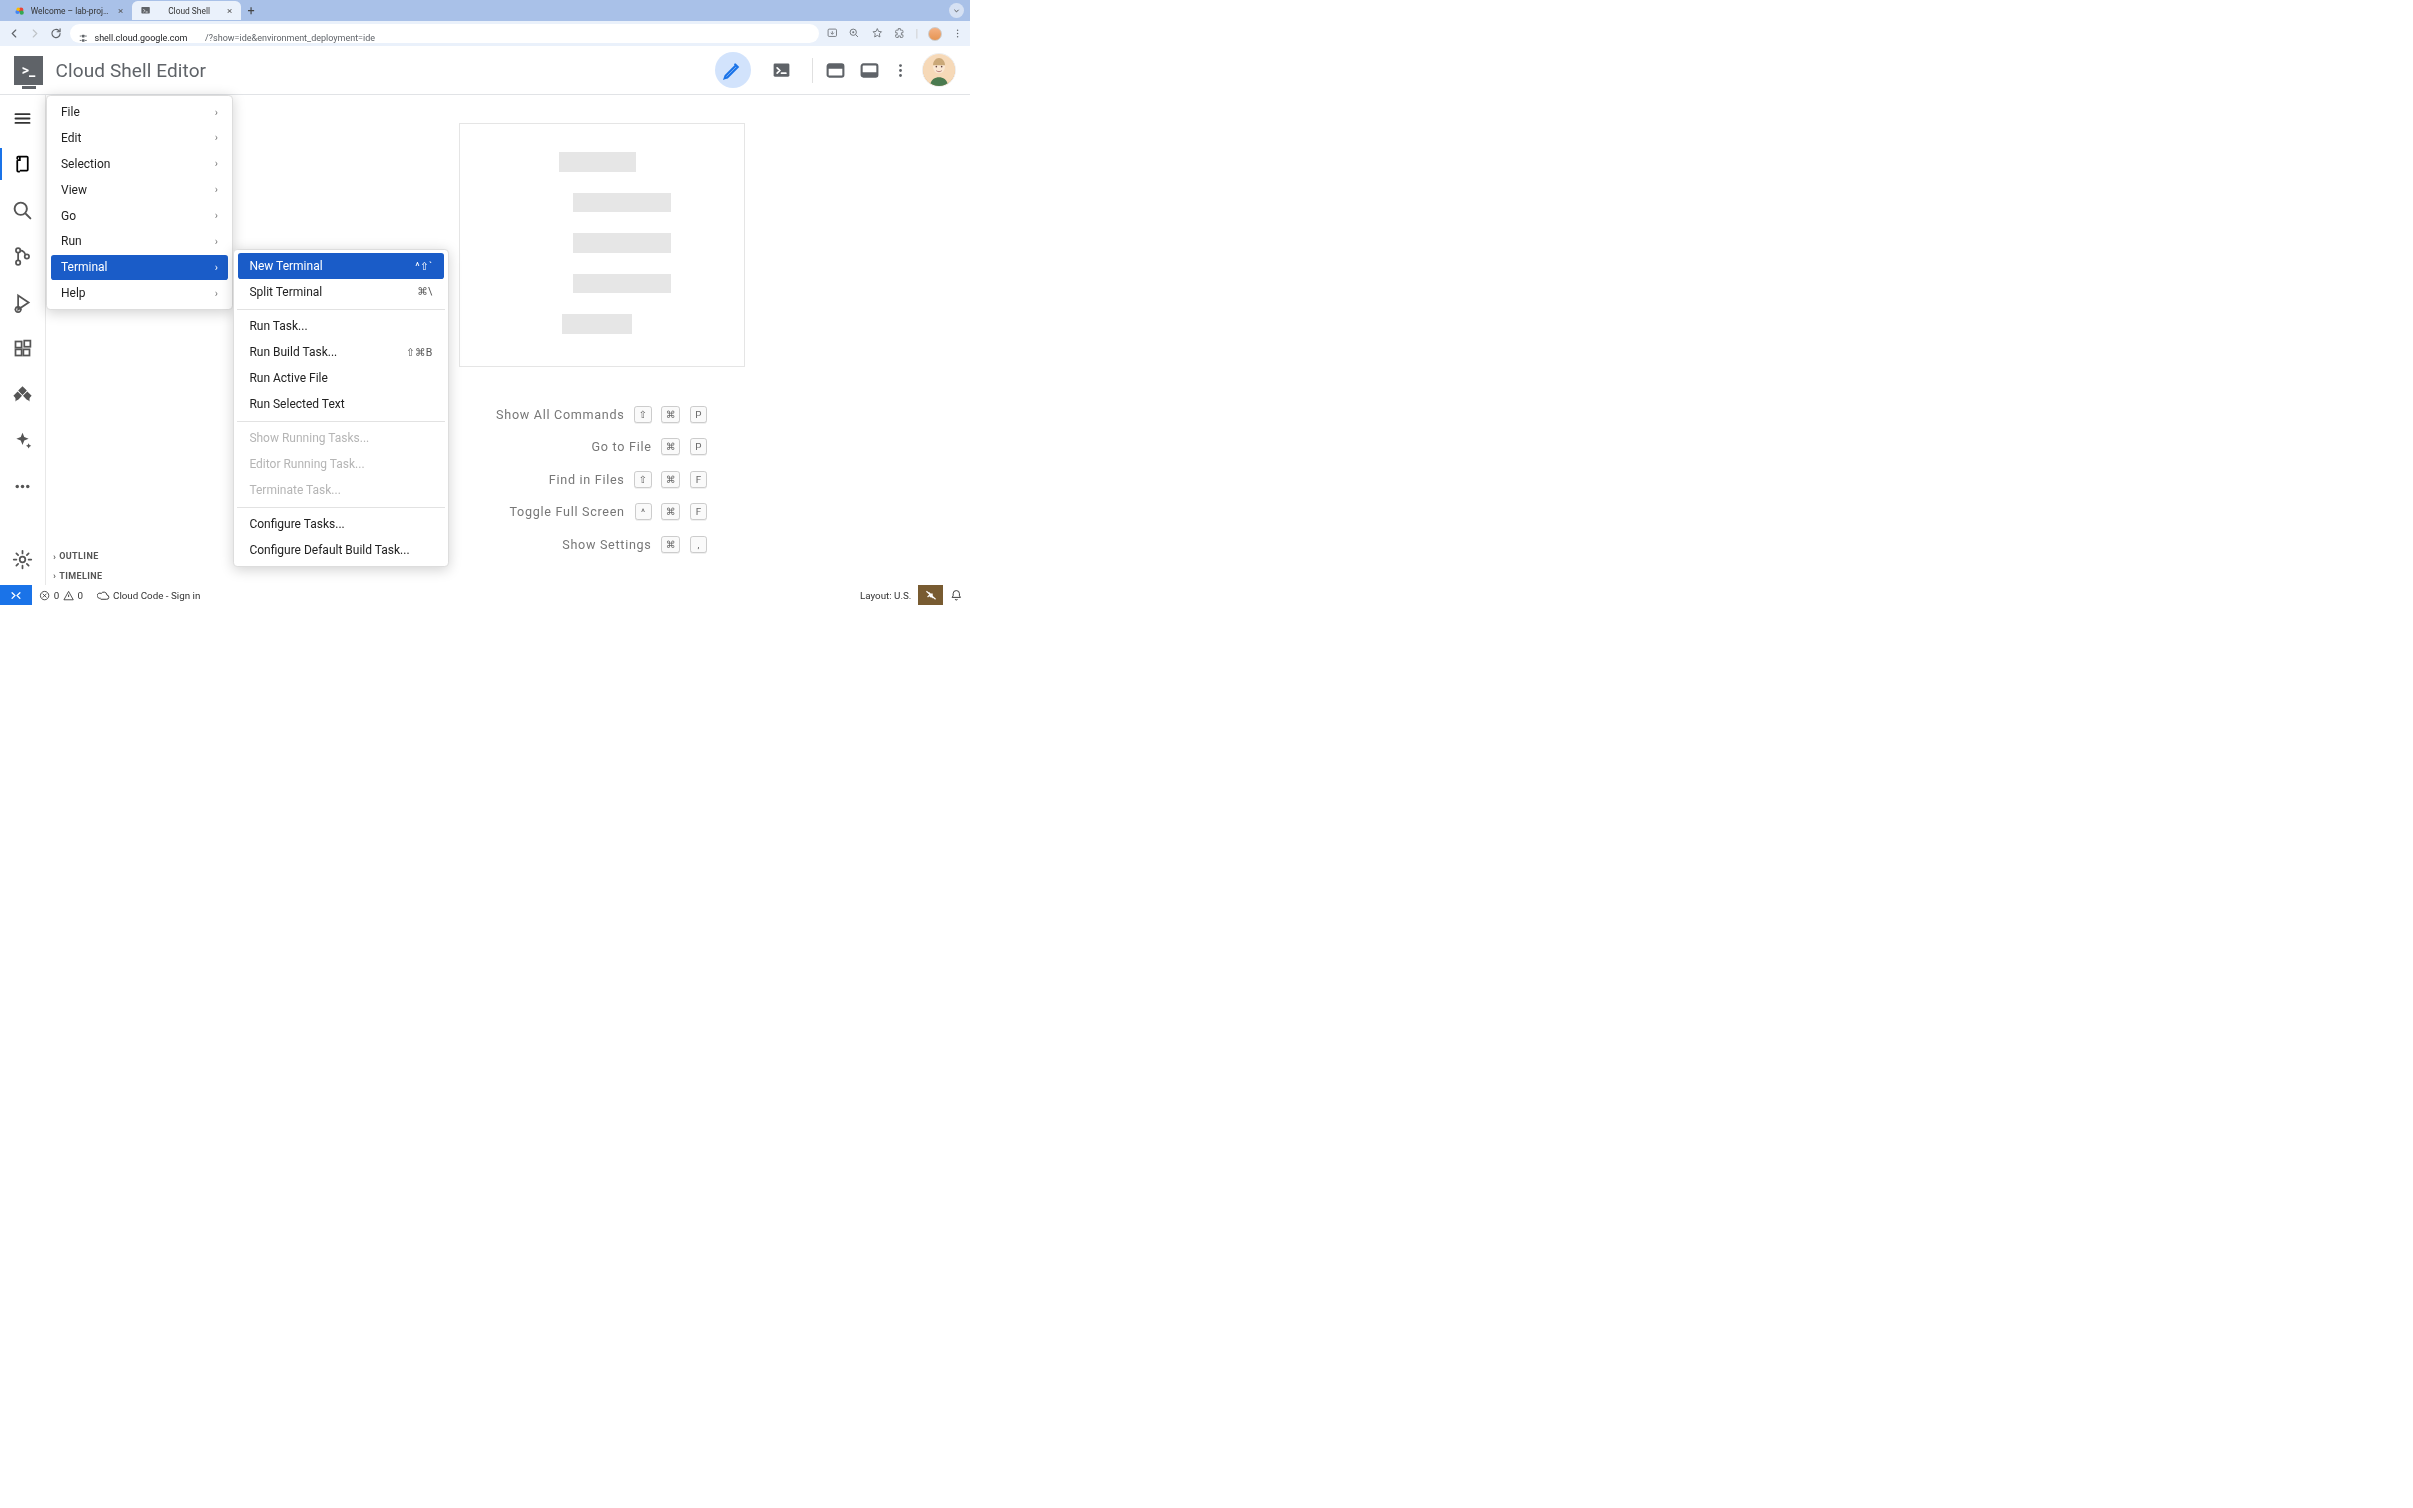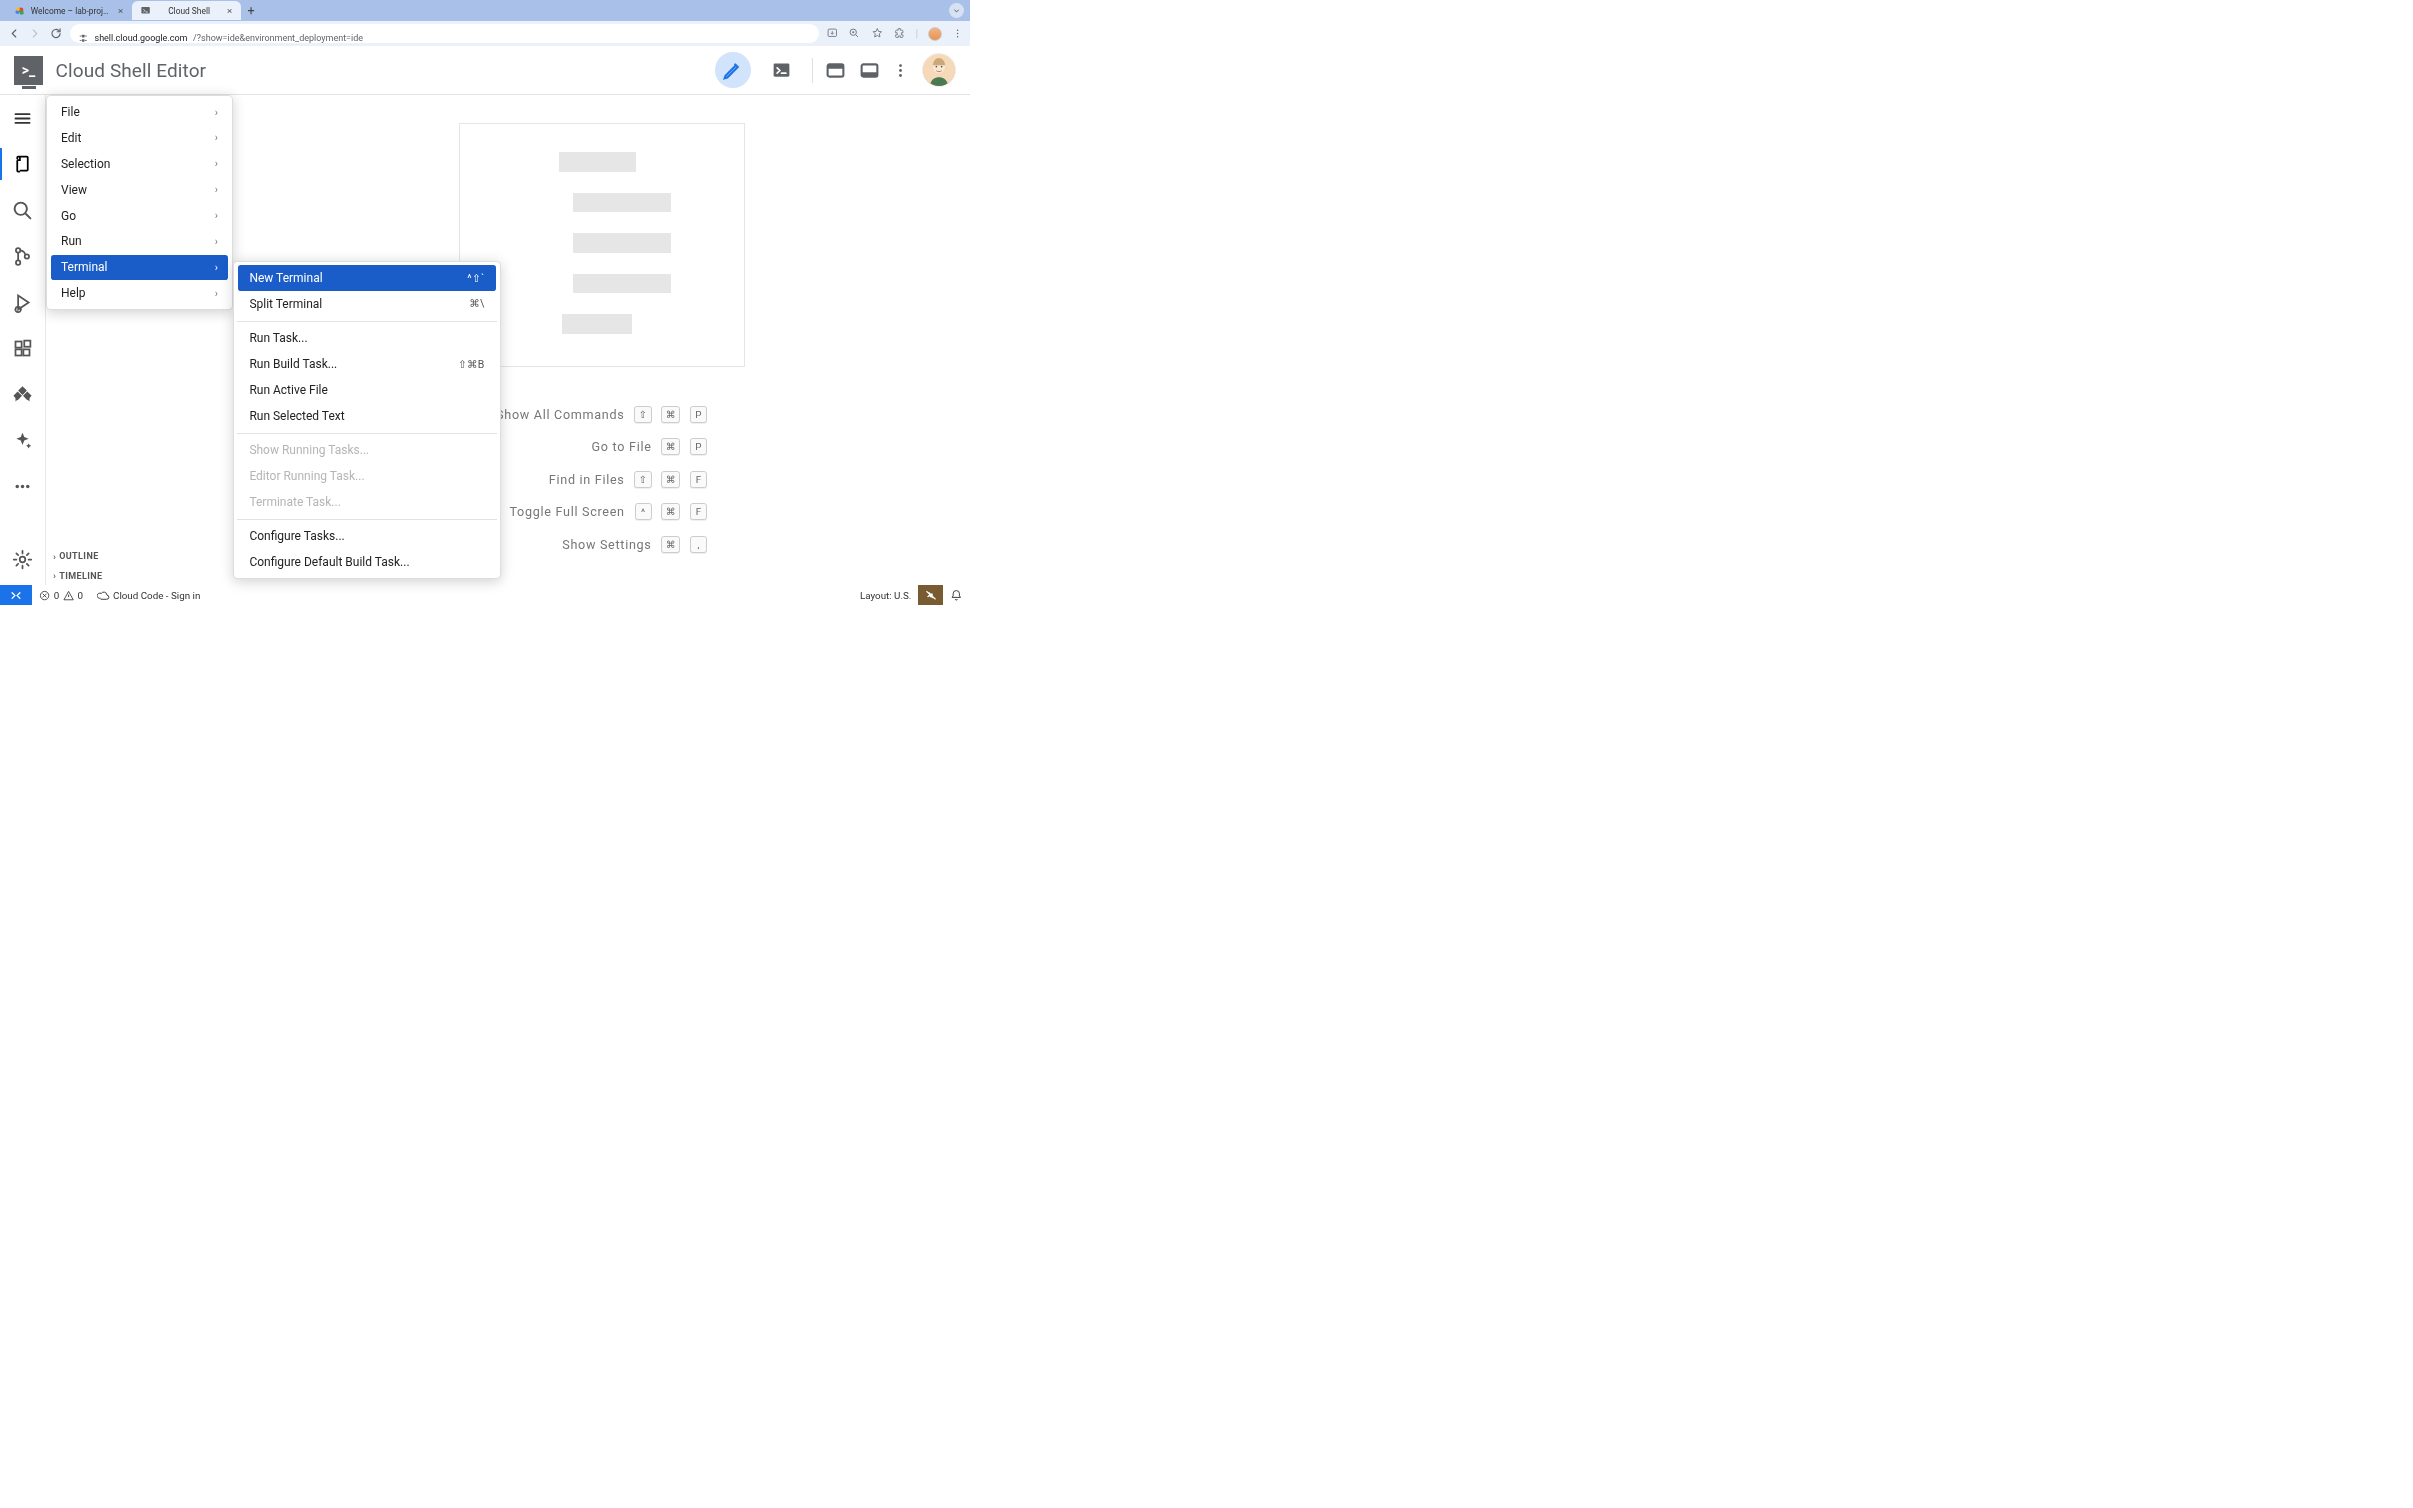--- a/index.html
+++ b/index.html
@@ -14,21 +14,21 @@
   .tab .title { white-space: nowrap; overflow: hidden; text-overflow: ellipsis; flex: 1; }
   .tab .close { font-size: 9.8px; color: #555; cursor: pointer; }
   .new-tab { font-size: 12.6px; color: #444; padding: 0 7px; cursor: pointer; }
   .tab-dropdown { margin-left: auto; width: 15.4px; height: 15.4px; border-radius: 50%; background: #d6e1f3; display:flex; align-items:center; justify-content:center; font-size: 7.7px; color:#444; }
 
   .addr-bar { background: #eaf1fb; display: flex; align-items: center; padding: 2.8px 7px; gap: 7px; height: 25px; }
   .nav-btn { width: 14px; height: 14px; color: #5f6368; display:flex; align-items:center; justify-content:center; }
   .nav-btn.disabled { color: #bbb; }
   .url-field { flex: 1; background: #fff; border-radius: 14px; height: 19.6px; display: flex; align-items: flex-end; padding: 0 8.4px; gap: 5.6px; font-size: 9px; color: #3c4043; }
   .url-host { color: #202124; }
-  .url-path { color: #5f6368; }
+  .url-path { color: #5f6368; margin-left: 12px; }
   .bar-icons { display: flex; gap: 9.8px; align-items: center; color: #5f6368; }
   .avatar-sm { width: 14px; height: 14px; border-radius: 50%; background: linear-gradient(#f4b183,#e69553); border: 0.7px solid #ccc; }
 
   
   .app-header { display: flex; align-items: center; height: 49px; padding: 0 14px; border-bottom: 0.7px solid #e1e3e6; }
   .shell-logo { width: 29px; height: 29px; background: #5f6368; display:flex; align-items:center; justify-content:center; margin-right: 12.6px; position:relative; }
   .shell-logo::after { content:''; position:absolute; bottom:-4.2px; left:50%; transform:translateX(-50%); width:14px; height:2.8px; background:#5f6368; }
   .shell-logo .prompt { color:#fff; font-size:14px; font-weight:bold; }
   .app-title { font-size: 19px; color: #5f6368; font-weight: 400; letter-spacing: 0.1px; }
   .header-actions { margin-left: auto; display: flex; align-items: center; gap: 12.6px; }
@@ -79,21 +79,21 @@
   .status-right { margin-left:auto; display:flex; align-items:center; }
   .status-plug { width: 25px; height: 19.6px; background: #785b31; color:#fff; display:flex; align-items:center; justify-content:center; }
 
   
   .menu-root { position: absolute; top: 0; left: 0; width: 187px; background: #fff; box-shadow: 0 2.8px 12.6px rgba(0,0,0,0.18); border: 0.7px solid #ddd; border-radius: 4.2px; padding: 2.8px; z-index: 20; }
   .menu-item { display:flex; align-items:center; justify-content: space-between; padding: 5.6px 9.8px; font-size: 12px; color: #222; border-radius: 2.8px; margin: 0.7px 1.4px;}
   .menu-item.highlight { background: #1a5cc8; color: #fff; }
   .menu-item .chev { font-size: 10.5px; color:#777; }
   .menu-item.highlight .chev { color: #fff; }
 
-  .submenu { position: absolute; top: 166px; left: 187px; width: 268px; background: #fff; box-shadow: 0 2.8px 12.6px rgba(0,0,0,0.18); border: 0.7px solid #ddd; border-radius: 4.2px; padding: 2.8px; z-index: 21; }
+  .submenu { position: absolute; top: 154px; left: 187px; width: 216px; background: #fff; box-shadow: 0 2.8px 12.6px rgba(0,0,0,0.18); border: 0.7px solid #ddd; border-radius: 4.2px; padding: 2.8px; z-index: 21; }
   .sub-item { display:flex; align-items:center; justify-content: space-between; padding: 5.6px 11.2px; font-size: 12px; color: #222; border-radius: 2.8px; margin:0.7px 1.4px;}
   .sub-item.highlight { background: #1a5cc8; color: #fff; }
   .sub-item.disabled { color: #b5b5b5; }
   .sub-divider { height: 0.7px; background: #e2e2e2; margin: 4.2px 0; }
   .shortcut { font-size: 10.5px; color:#555; letter-spacing: 0.3px; }
   .sub-item.highlight .shortcut { color:#fff; }
 
   svg { display:block; }
   .ic { width:17px; height:17px; }
   .ic-lg { width:21px; height:21px; }

